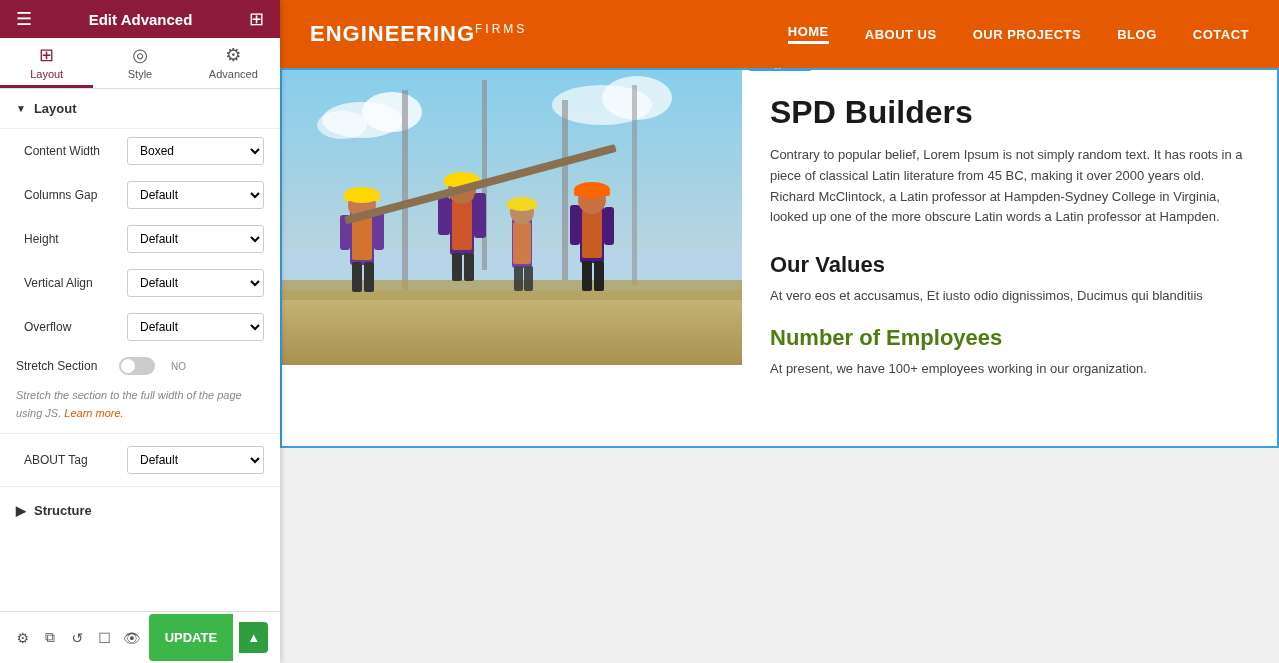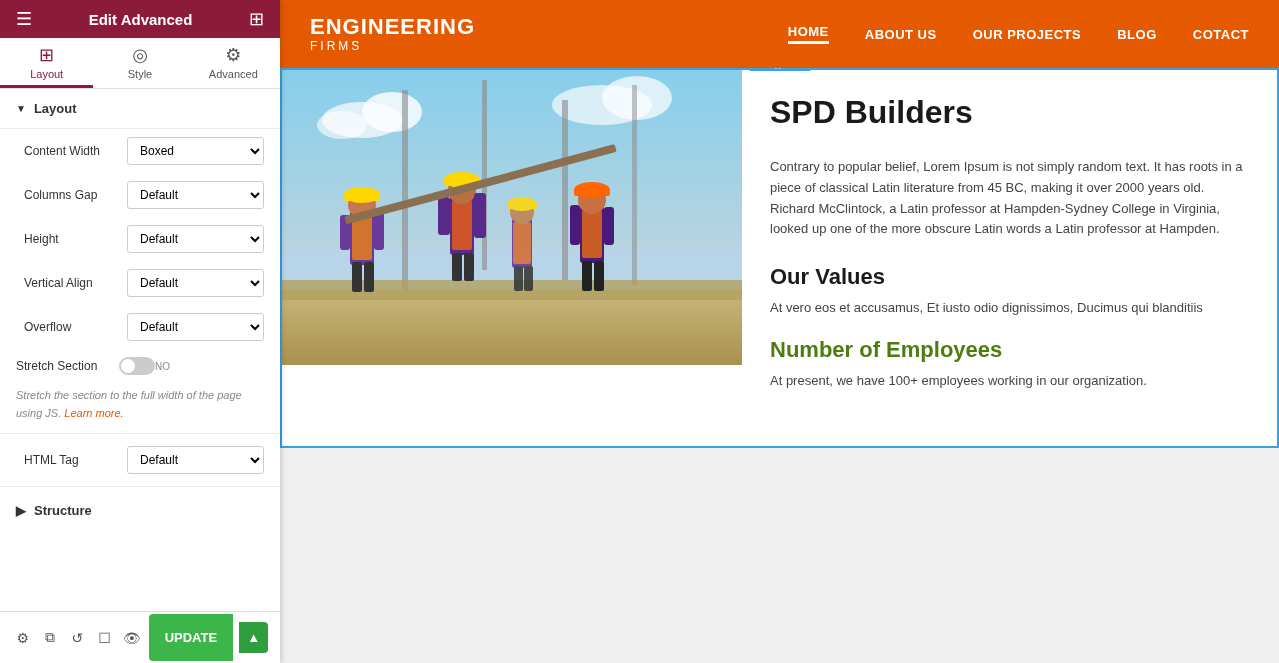--- a/index.html
+++ b/index.html
@@ -155,21 +155,21 @@
       gap: 8px;
     }
     .toggle-label {
       font-size: 12px;
       color: #333;
       min-width: 95px;
     }
     .toggle-wrapper {
       display: flex;
       align-items: center;
-      gap: 0;
+      gap: 16px;
     }
     .toggle-switch {
       width: 36px;
       height: 18px;
       background: #ccc;
       border-radius: 9px;
       position: relative;
       cursor: pointer;
     }
     .toggle-knob {
@@ -277,21 +277,21 @@
       background: #e55a00;
       height: 68px;
       display: flex;
       align-items: center;
       justify-content: space-between;
       padding: 0 30px;
       flex-shrink: 0;
     }
     .site-logo {
       display: flex;
-      flex-direction: column;
+      flex-direction: row;
       align-items: flex-start;
     }
     .site-logo-main {
       font-size: 22px;
       font-weight: 900;
       color: #fff;
       letter-spacing: 1px;
       line-height: 1.1;
     }
     .site-logo-sub {
@@ -361,21 +361,21 @@
     }
 
     .content-right {
       flex: 1;
       padding: 24px 28px;
     }
     .company-title {
       font-size: 32px;
       font-weight: 900;
       color: #1a1a1a;
-      margin-bottom: 26px;
+      margin-bottom: 14px;
     }
     .company-desc {
       font-size: 13px;
       color: #444;
       line-height: 1.6;
       margin-bottom: 24px;
     }
     .values-title {
       font-size: 22px;
       font-weight: 900;
@@ -497,21 +497,21 @@
     <div class="hint-row">
       <span class="hint-text">
         <span>Stretch the section to the full width of the page using JS.</span>
         <a class="hint-link">Learn more.</a>
       </span>
     </div>
 
     <div class="divider"></div>
 
     <div class="form-row">
-      <span class="form-label">HTML Tag</span>
+      <span class="form-label">ABOUT Tag</span>
       <select class="form-select">
         <option>Default</option>
         <option>header</option>
         <option>footer</option>
         <option>main</option>
         <option>article</option>
         <option>section</option>
       </select>
     </div>
 

